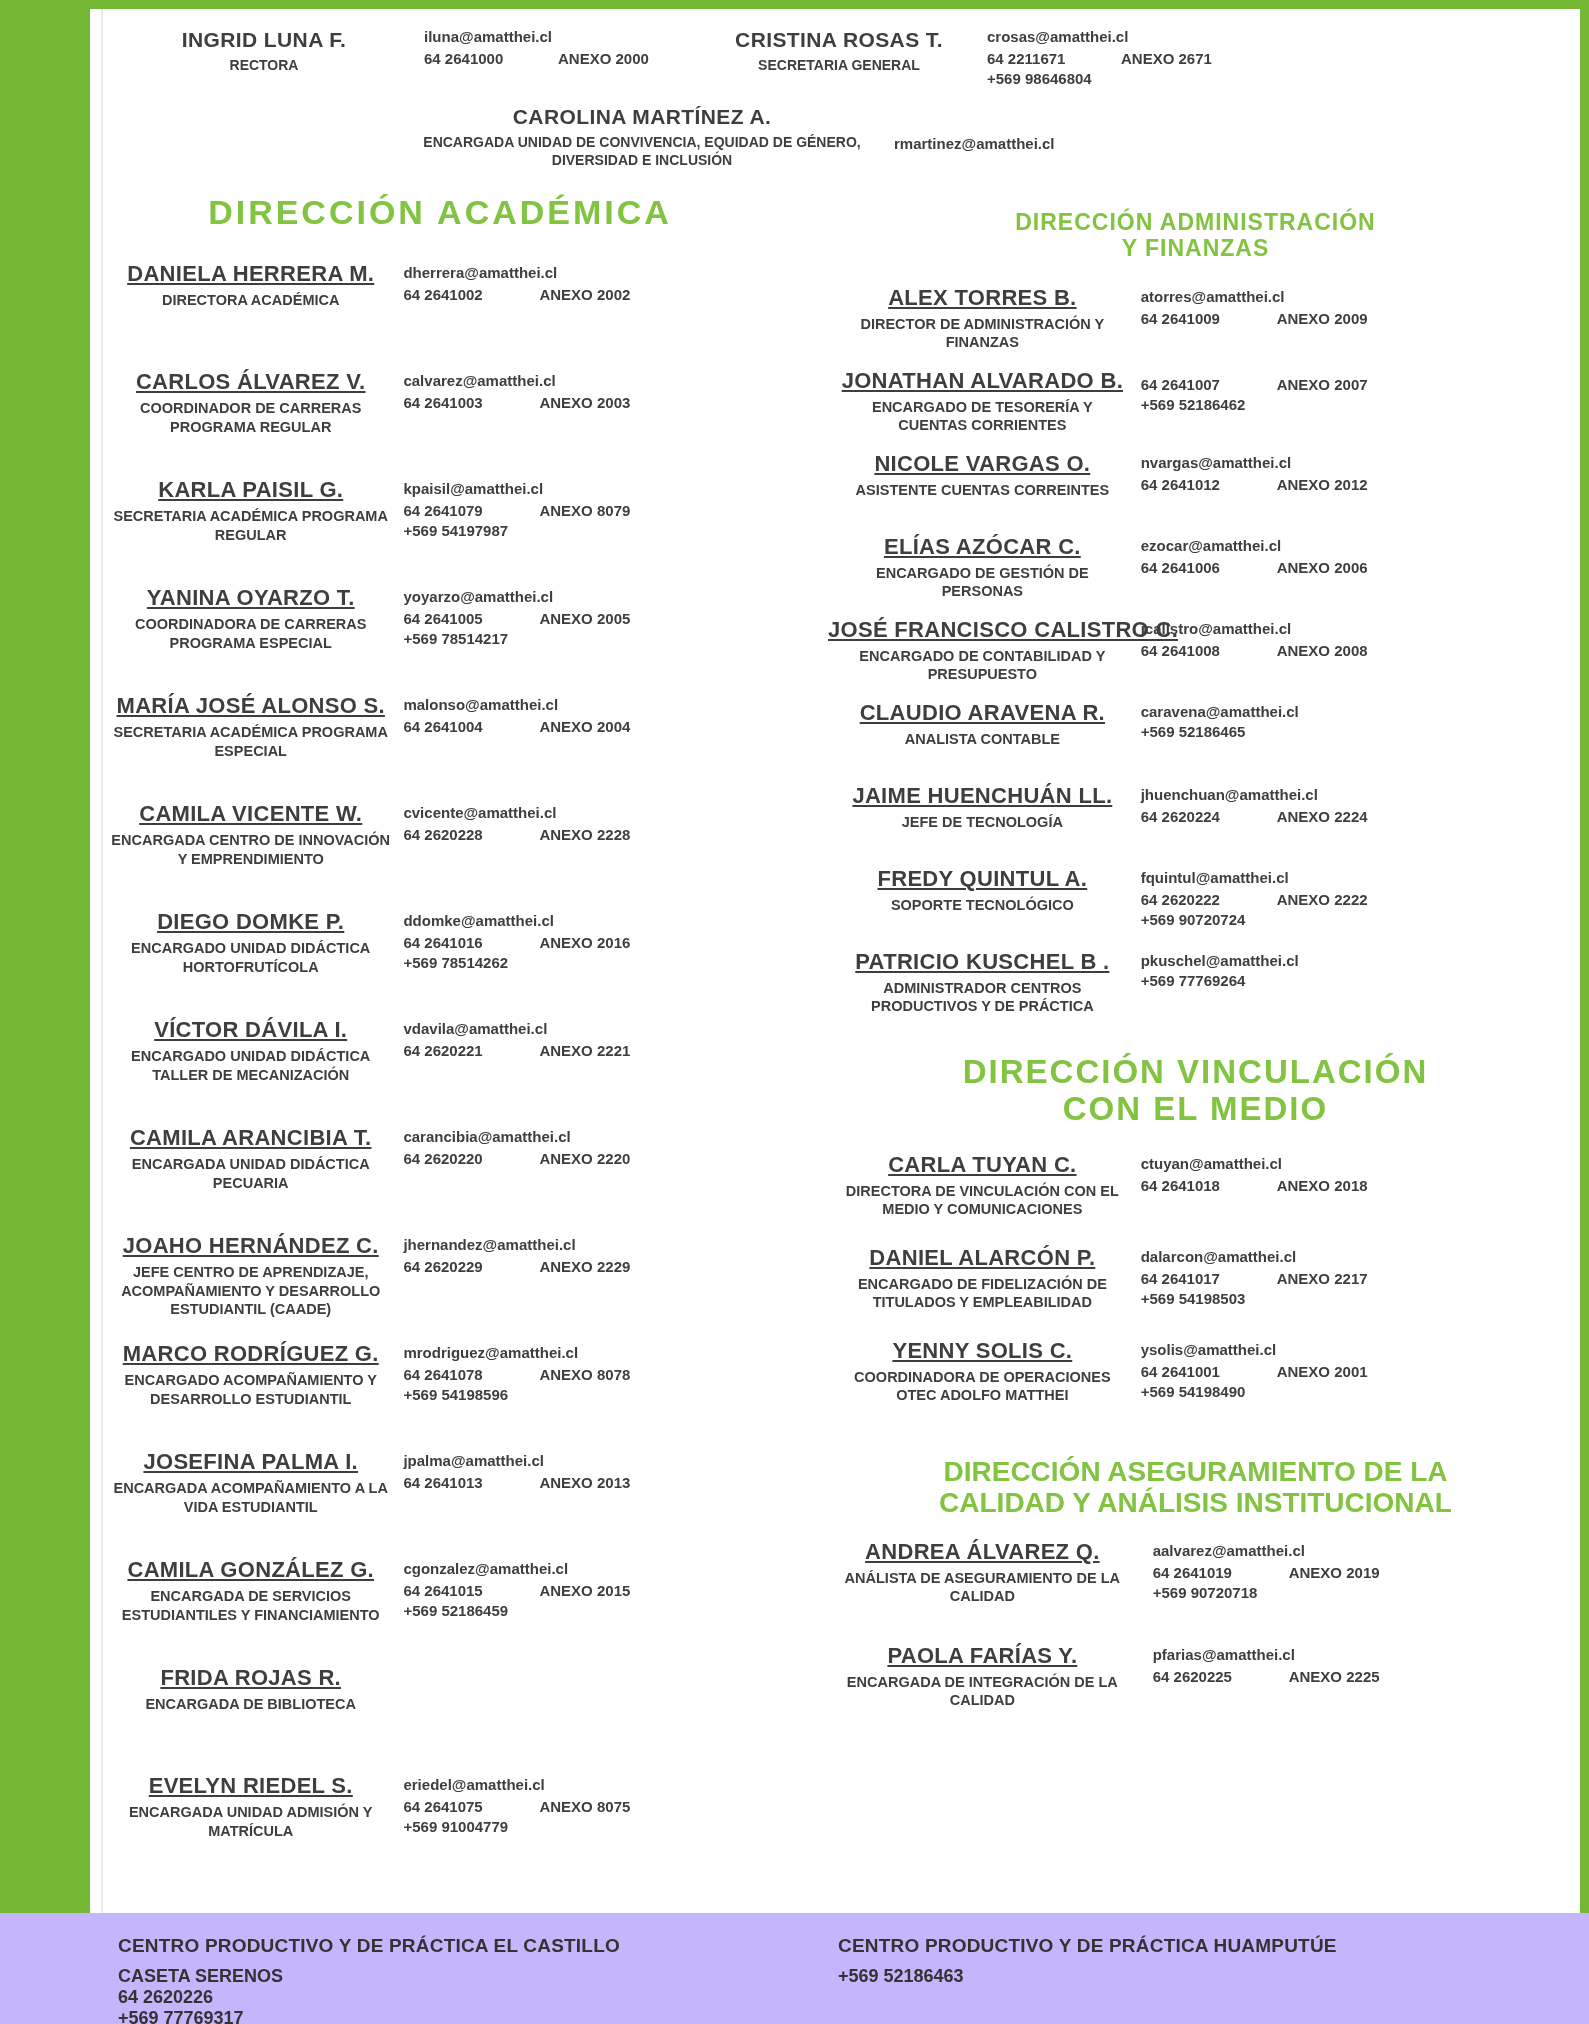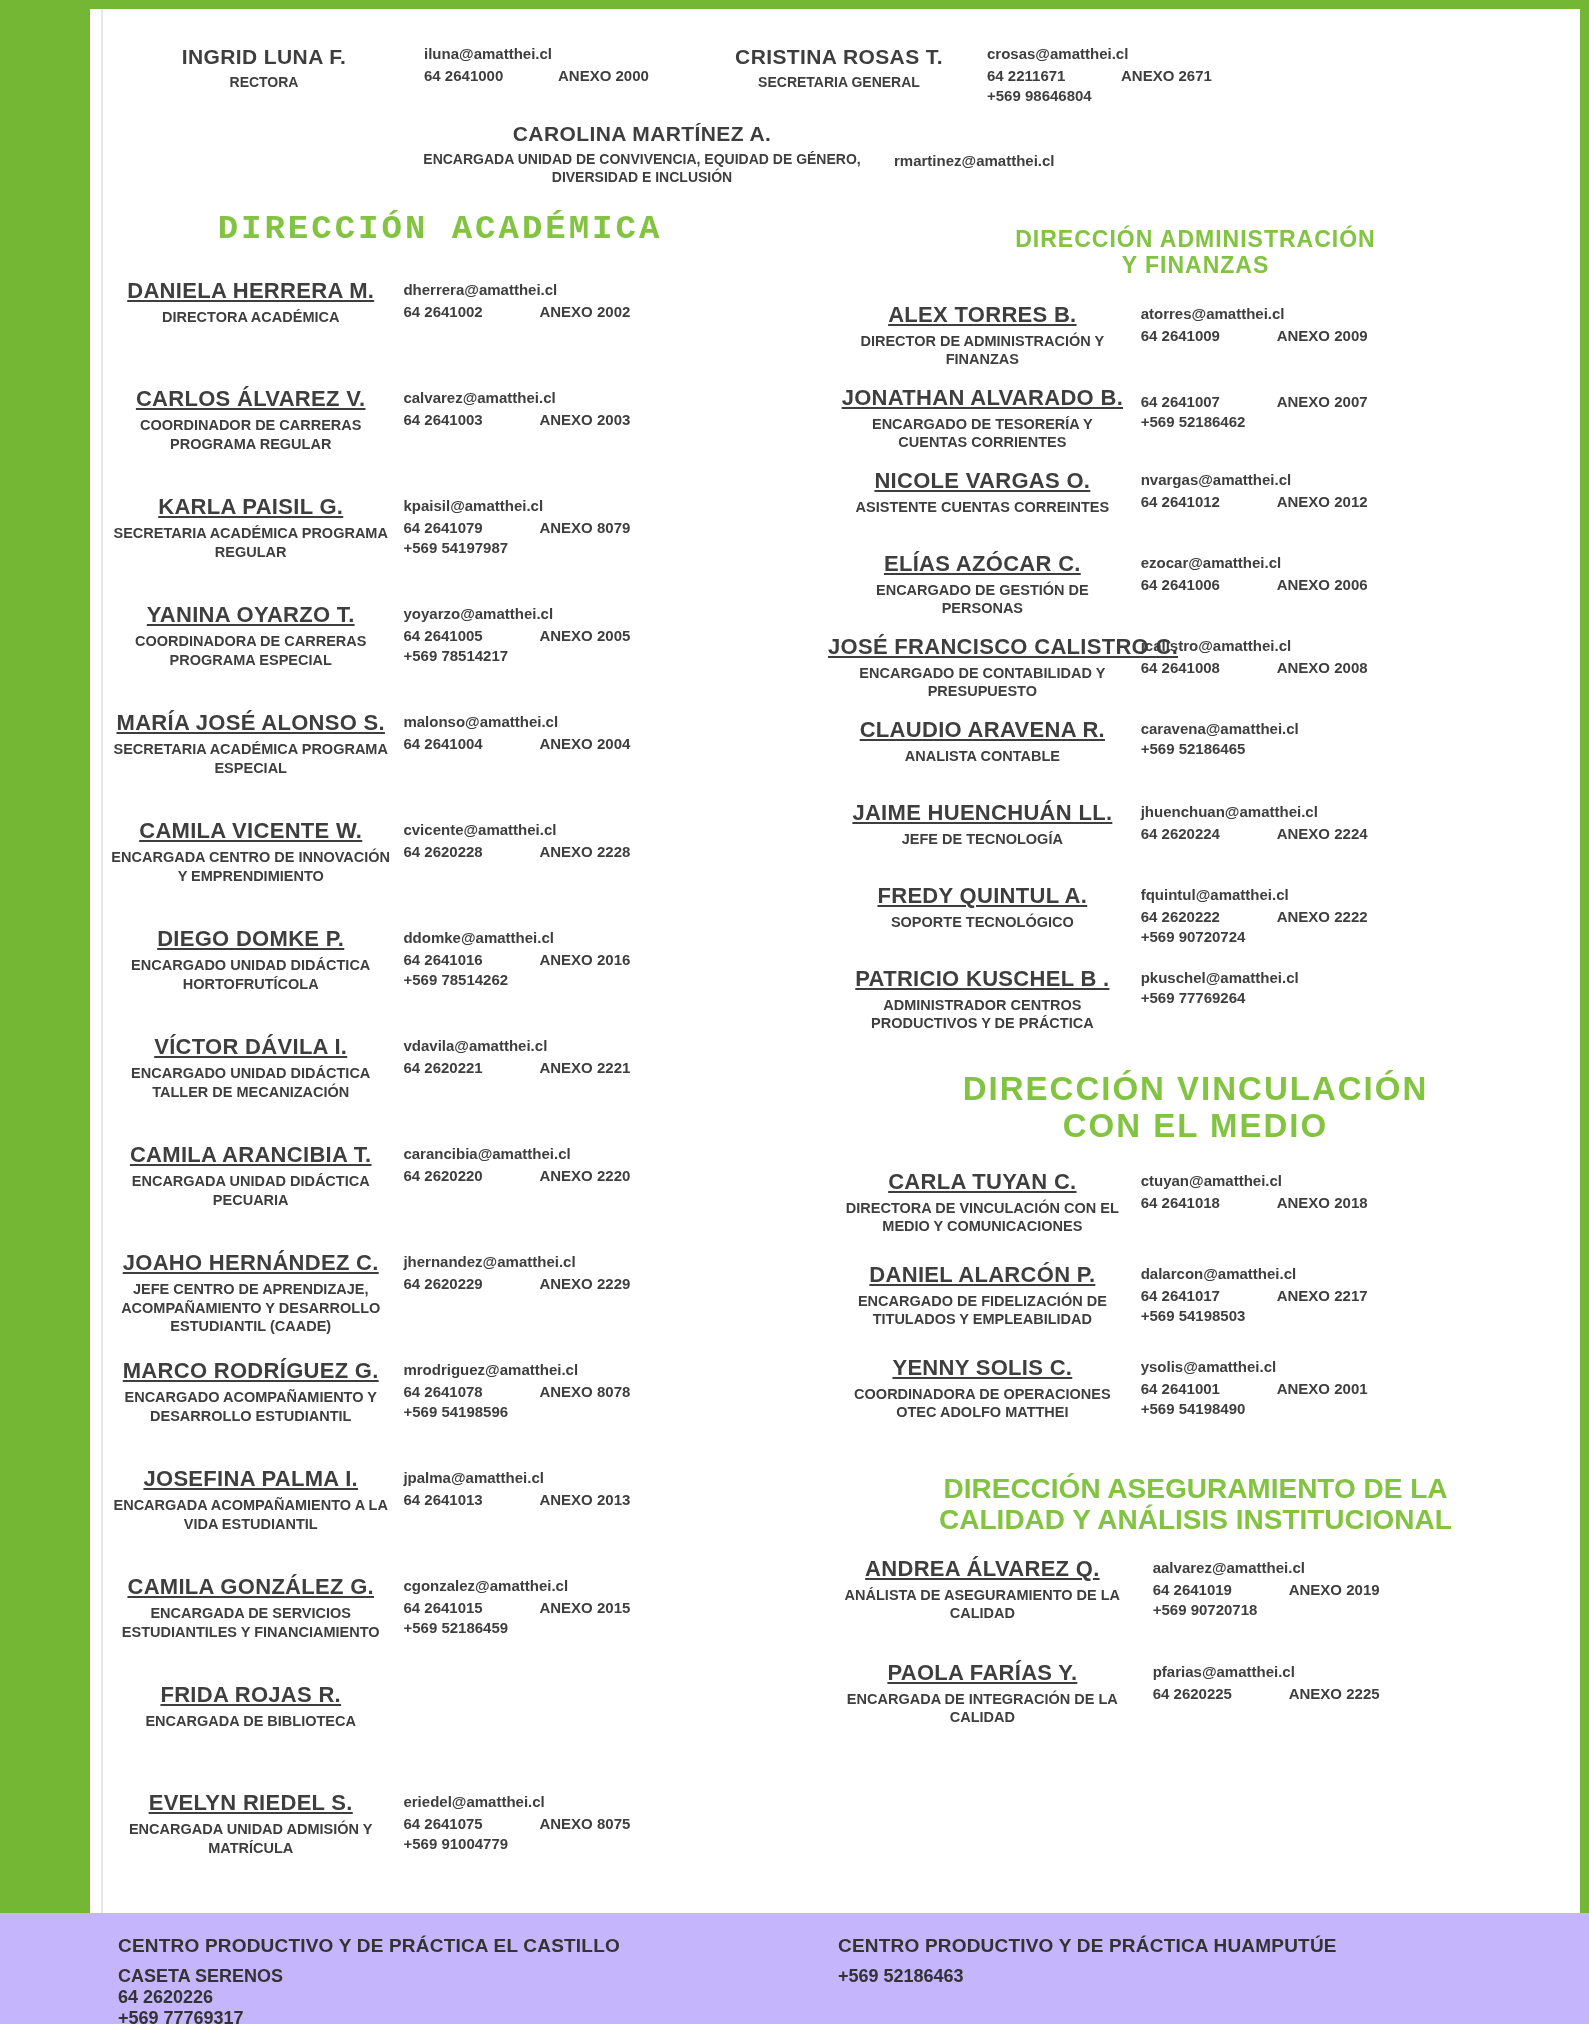--- a/index.html
+++ b/index.html
@@ -20,21 +20,21 @@
     position:absolute; left:45px; top:700px;
     transform: translate(-50%,-50%) rotate(-90deg);
     white-space: nowrap;
     color:#ffffff; font-weight:bold; font-size:41px;
     letter-spacing:5px; word-spacing:30px;
     text-shadow: 2px 3px 2px rgba(0,0,0,0.18);
   }
   .edge-line { position:absolute; left:101px; top:9px; height:1904px; width:2px; background:#e9e9e9; }
 
   
-  .content { position:absolute; left:102px; top:31px; right:26px; }
+  .content { position:absolute; left:102px; top:14px; right:26px; }
 
   
   .th-row1 { display:flex; align-items:flex-start; margin-top:14px; }
   .th-block { text-align:center; }
   .thb1 { margin-left:42px; width:240px; }
   .thc1 { margin-left:40px; width:230px; }
   .thb2 { margin-left:55px; width:260px; }
   .thc2 { margin-left:18px; width:280px; }
   .th-name { font-size:21px; font-weight:bold; letter-spacing:.4px; }
   .th-role { font-size:14px; font-weight:bold; margin-top:5px; line-height:1.25; }
@@ -48,21 +48,21 @@
   .carolina { width:480px; text-align:center; }
   .carolina .th-role { max-width:470px; margin:5px auto 0; }
   .th-row2 .email-solo { margin-left:12px; padding-top:30px; }
 
   
   .columns { display:flex; margin-top:12px; }
   .col-left  { width:676px; }
   .col-right { flex:1; margin-left:50px; }
 
   .sec-title { color:#82c341; font-weight:bold; text-align:center; line-height:1.13; }
-  .t-acad  { font-size:34px; letter-spacing:3px;   margin:12px 0 30px;font-family:Liberation Mono, monospace; }
+  .t-acad  { font-size:34px; letter-spacing:3px;   margin:12px 0 30px; }
   .t-admin { font-size:23px; letter-spacing:1px;   margin:28px 0 24px; }
   .t-vinc  { font-size:33px; letter-spacing:2px;   margin:30px 0 24px; }
   .t-aseg  { font-size:28px; letter-spacing:0;     margin:34px 0 20px; }
 
   .entry { display:flex; align-items:flex-start; }
   .s-acad  .entry { min-height:94px; margin-bottom:14px; }
   .s-admin .entry { min-height:74px; margin-bottom:9px; }
   .s-vinc  .entry { min-height:84px; margin-bottom:9px; }
   .s-aseg  .entry { min-height:96px; margin-bottom:8px;gap:12px; }
 

